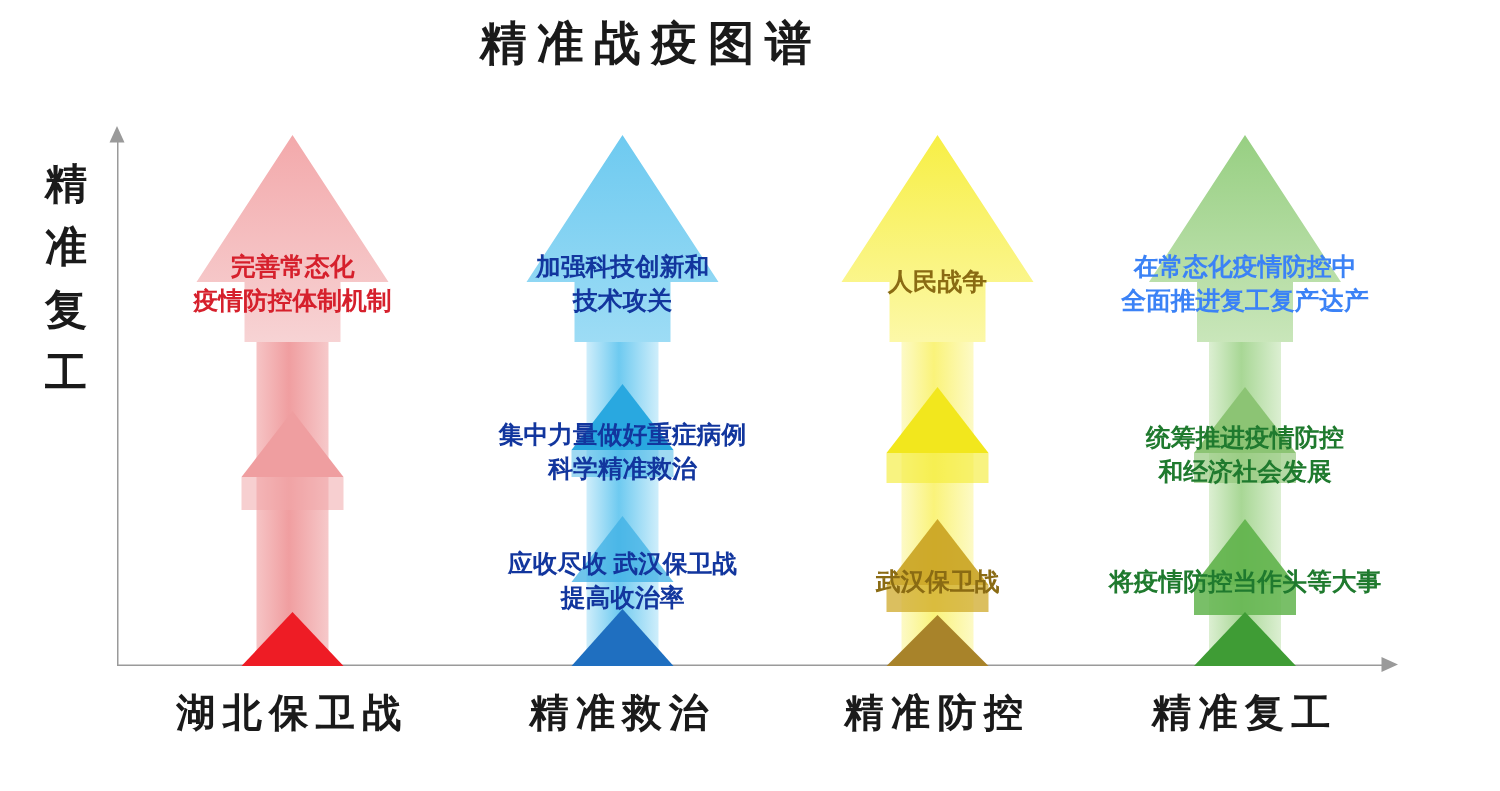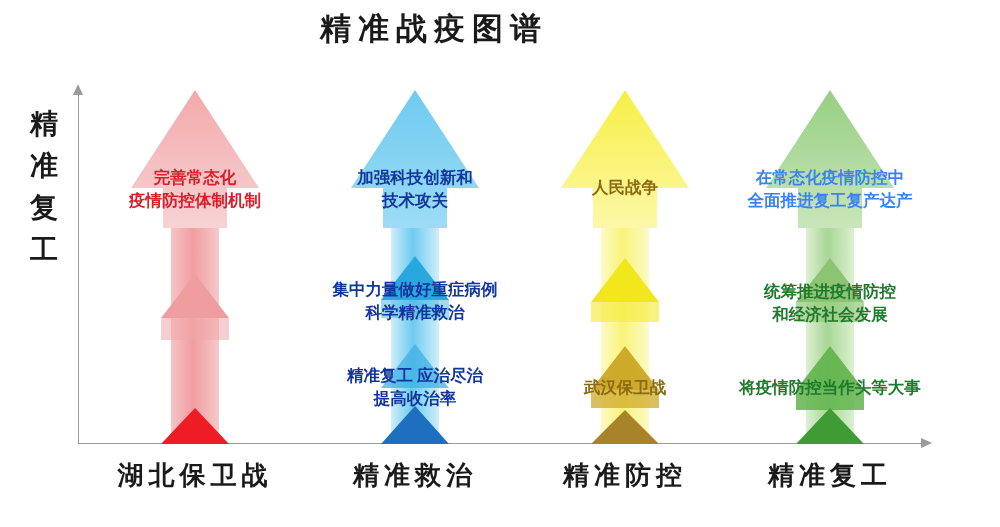--- a/index.html
+++ b/index.html
@@ -208,21 +208,21 @@
 
         <polygon points="66,256 100,300 32,300" fill="#3fb0e4" opacity="0.75"></polygon>
 
         <polygon points="66,318 100,356 32,356" fill="#1f6fc0"></polygon>
       </svg>
     </div>
     <div class="arrow-text" style="top:78px; color:#12369e;">加强科技创新和
 技术攻关</div>
     <div class="arrow-text" style="top:190px; color:#12369e;">集中力量做好重症病例
 科学精准救治</div>
-    <div class="arrow-text" style="top:276px; color:#12369e;">精准复工  应治尽治
+    <div class="arrow-text" style="top:276px; color:#12369e;">应收尽收  武汉保卫战
 提高收治率</div>
   </div>
 
   <div class="column col-2">
     <div class="arrow-wrap">
       <svg viewBox="0 0 132 356" xmlns="http://www.w3.org/2000/svg">
         <defs>
           <linearGradient id="yellowGradTop" x1="0" y1="0" x2="0" y2="1">
             <stop offset="0%" stop-color="#f7ef45"></stop>
             <stop offset="100%" stop-color="#fcf8a8"></stop>

